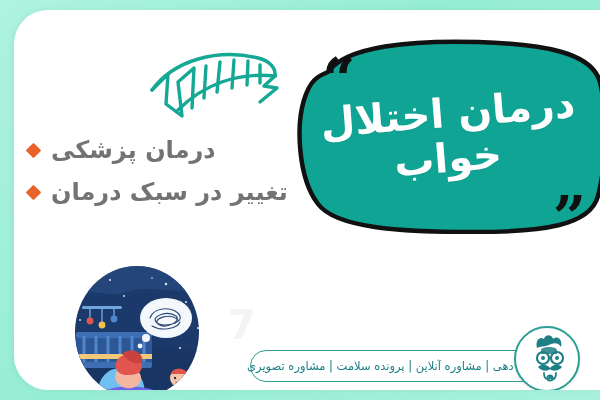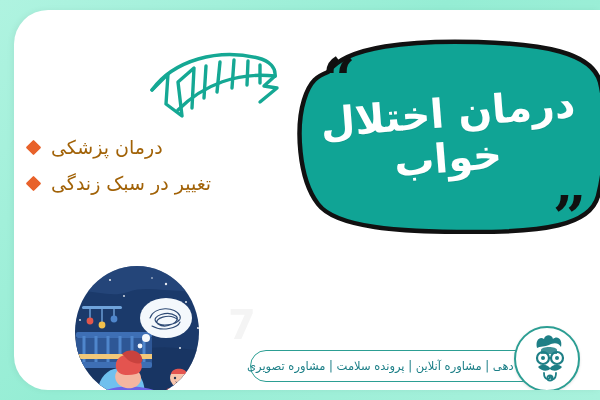--- a/index.html
+++ b/index.html
@@ -37,21 +37,21 @@
   
   .arrow{position:absolute;left:134px;top:36px;width:132px;height:84px;}
 
   
   .bullets{position:absolute;left:14px;top:126px;width:246px;
     display:flex;flex-direction:column;gap:14px;}
   .b-row{display:flex;flex-direction:row-reverse;align-items:center;
     justify-content:flex-start;gap:12px;padding-right:6px;}
   .b-row .dia{width:11px;height:11px;background:#E8622B;
     transform:rotate(45deg);flex:0 0 auto;border-radius:1px;}
-  .b-row .txt{color:#a16207;font-weight:normal;font-size:19px;
+  .b-row .txt{color:#737373;font-weight:bold;font-size:24px;
     white-space:nowrap;letter-spacing:-.2px;}
 
   
   .illus{position:absolute;left:48px;top:256px;width:150px;height:140px;}
 
   
   .pill{position:absolute;left:236px;top:340px;width:286px;height:30px;
     border:1.6px solid #2C9E93;border-radius:16px;background:#fff;
     display:flex;align-items:center;justify-content:center;}
   .pill span{color:#1C7F87;font-size:11.5px;white-space:nowrap;letter-spacing:-.1px;}
@@ -102,21 +102,21 @@
       </g>
     </svg>
 
     <div class="bullets">
       <div class="b-row">
         <span class="dia"></span>
         <span class="txt">درمان پزشکی</span>
       </div>
       <div class="b-row">
         <span class="dia"></span>
-        <span class="txt">تغییر در سبک زندگی</span>
+        <span class="txt">تغییر در سبک درمان</span>
       </div>
     </div>
 
     <svg class="illus" viewBox="0 0 150 140">
       <defs>
         <clipPath id="oval">
             <ellipse cx="75" cy="66" rx="62" ry="66"></ellipse>
           </clipPath>
       </defs>
       <g clip-path="url(#oval)">

